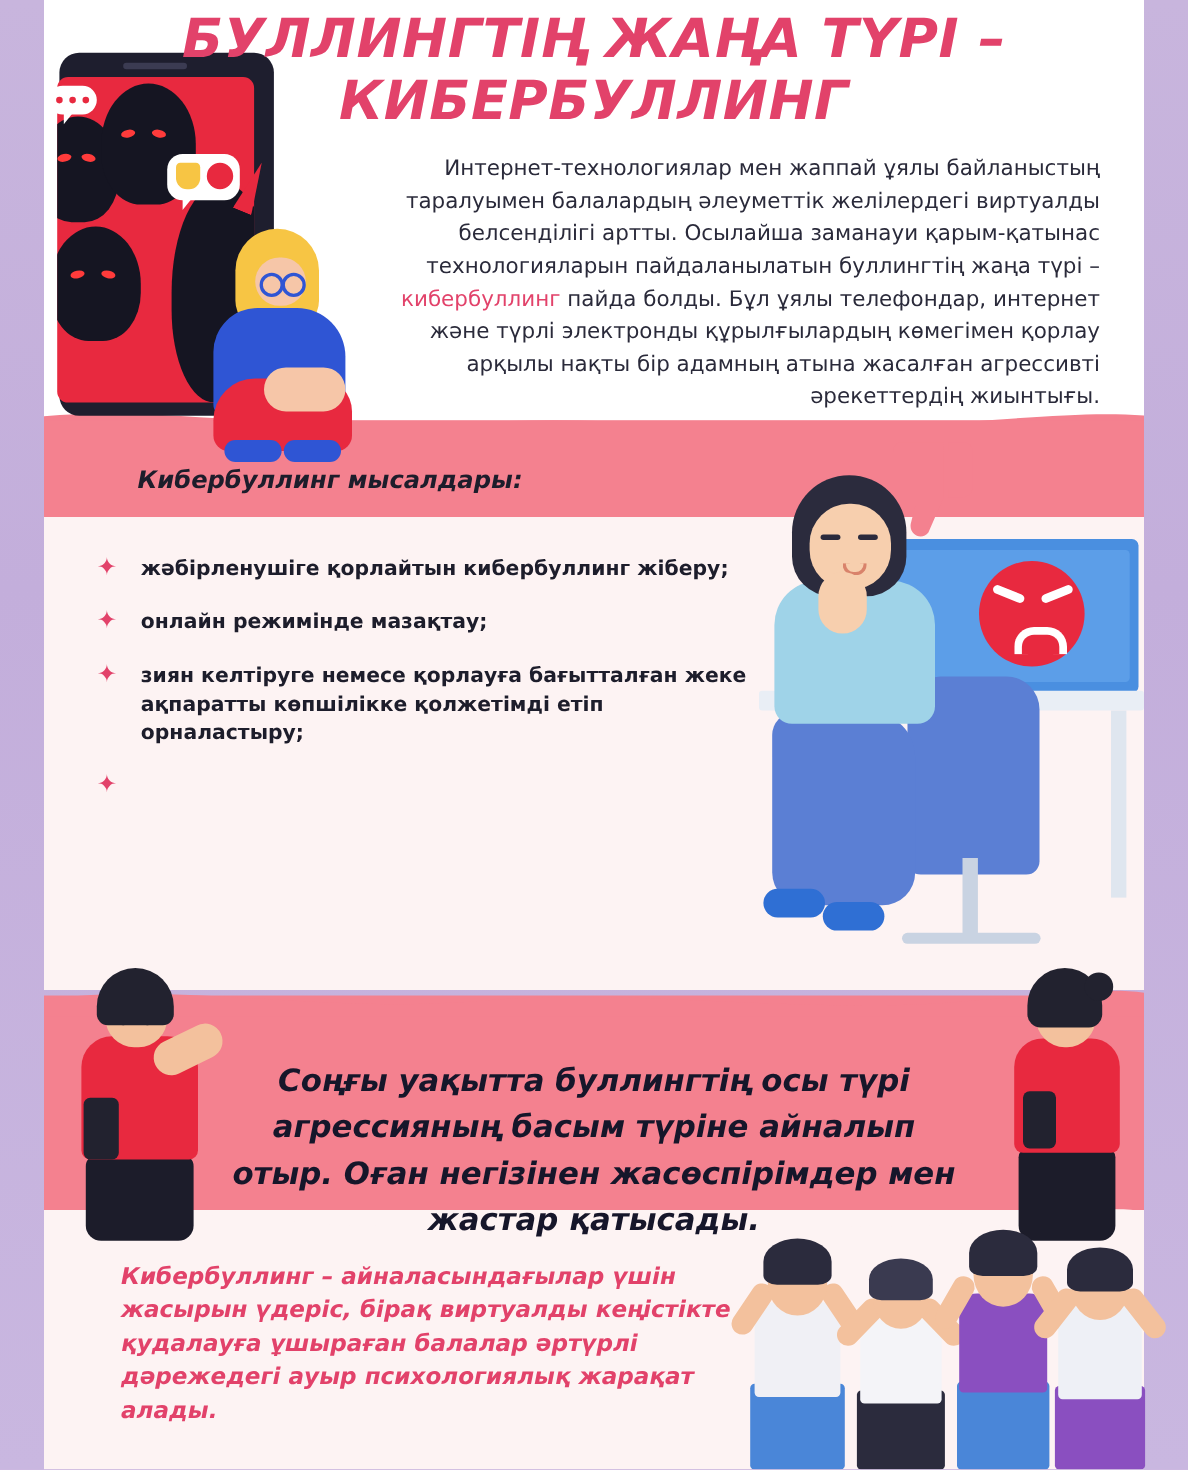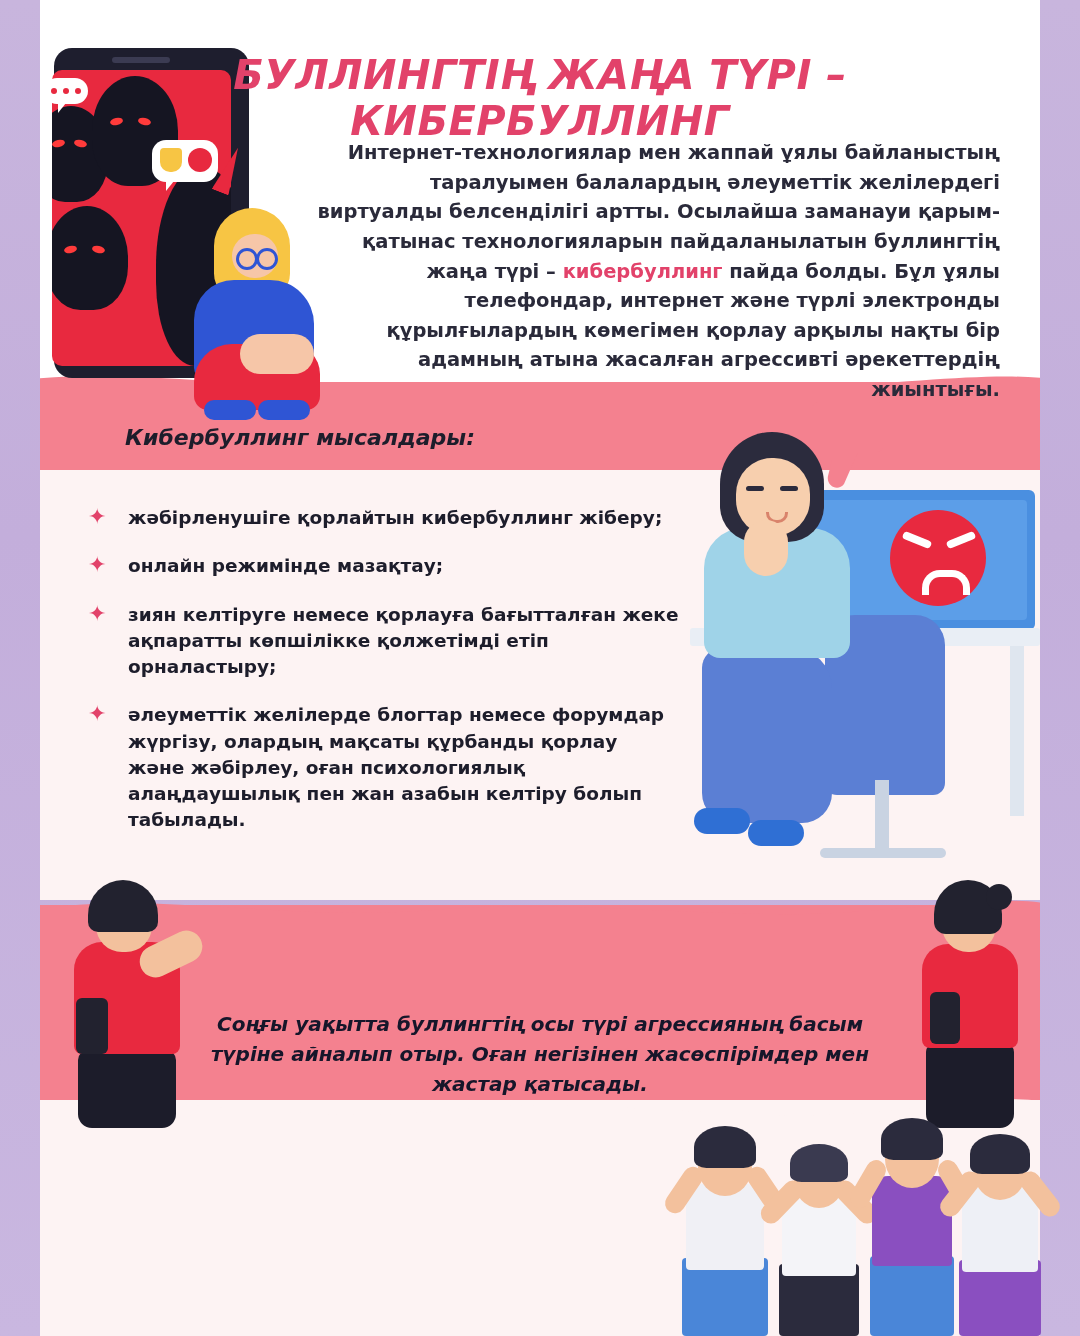--- a/index.html
+++ b/index.html
@@ -32,35 +32,34 @@
   }
   .title {
     position: absolute;
     left: 140px;
     top: 8px;
     width: 800px;
     text-align: center;
     font-family: "DejaVu Sans", sans-serif;
     font-style: italic;
     font-weight: bold;
-    font-size: 40px;
+    font-size: 49px;
     line-height: 1.15;
     letter-spacing: 0.5px;
     color: #e2426a;
-    margin-top: 44px;
   }
   .intro {
     position: absolute;
     left: 310px;
     top: 138px;
     width: 690px;
     text-align: right;
     font-size: 19.5px;
     line-height: 1.52;
-    font-weight: bold;
+    font-weight: normal;
     color: #2a2a3a;
   }
   .intro .hl {
     color: #e2426a;
   }
 
   
   .band-pink {
     position: absolute;
     left: 40px;
@@ -129,26 +128,25 @@
     width: 1000px;
     height: 195px;
     background: #f4818f;
   }
   .mid-text {
     position: absolute;
     left: 200px;
     top: 962px;
     width: 680px;
     text-align: center;
-    font-size: 20px;
+    font-size: 28px;
     line-height: 1.5;
     font-weight: bold;
     font-style: italic;
     color: #16162a;
-    margin-top: 47px;
   }
 
   
   .band-bottom {
     position: absolute;
     left: 40px;
     top: 1100px;
     width: 1000px;
     height: 236px;
     background: #fdf3f3;
@@ -461,21 +459,20 @@
     <div class="bullet">
       <span class="dia">✦</span>
       <span>онлайн режимінде мазақтау;</span>
     </div>
     <div class="bullet">
       <span class="dia">✦</span>
       <span>зиян келтіруге немесе қорлауға бағытталған жеке ақпаратты көпшілікке қолжетімді етіп орналастыру;</span>
     </div>
     <div class="bullet">
       <span class="dia">✦</span>
-      <span>әлеуметтік желілерде блогтар немесе форумдар жүргізу, олардың мақсаты құрбанды қорлау және жәбірлеу, оған психологиялық алаңдаушылық пен жан азабын келтіру болып табылады.</span>
     </div>
   </div>
 
   <div class="illus-desk">
     <svg class="thumb-down" viewBox="0 0 76 92">
       <path d="M50,2 h14 a8,8 0 0 1 8,8 v34 a8,8 0 0 1 -8,8 h-14 z" fill="#f4818f"></path>
       <path d="M6,2 h40 v50 l-14,32 c-6,8 -18,2 -16,-8 l4,-16 h-18 a8,8 0 0 1 -8,-10 l6,-40 a8,8 0 0 1 6,-8 z" fill="#f4818f"></path>
     </svg>
     <div class="monitor"></div>
     <div class="monitor-inner"></div>
@@ -521,20 +518,21 @@
     <div class="g3-body"></div>
     <div class="g3-phone"></div>
     <div class="g3-face">
       <span style="position:absolute;left:12px;top:24px;width:8px;height:8px;background:#22222f;border-radius:50%"></span>
       <span style="position:absolute;left:32px;top:24px;width:8px;height:8px;background:#22222f;border-radius:50%"></span>
     </div>
     <div class="g3-hair"></div>
     <div class="g3-bun"></div>
   </div>
 
+  <div class="bottom-text">Кибербуллинг – айналасындағылар үшін жасырын үдеріс, бірақ виртуалды кеңістікте қудалауға ұшыраған балалар әртүрлі дәрежедегі ауыр психологиялық жарақат алады.</div>
 
   <div class="group">
 
     <div class="kid" style="left:10px; width:110px; height:210px;">
       <div class="skirt" style="bottom:0; width:86px; height:78px; background:#4a86d8;"></div>
       <div class="torso" style="bottom:66px; width:78px; height:86px; background:#f0f0f5;"></div>
       <div class="arm" style="left:4px; bottom:120px; transform:rotate(34deg);"></div>
       <div class="arm" style="right:4px; bottom:120px; transform:rotate(-34deg);"></div>
       <div class="head" style="bottom:140px; width:54px; height:58px;"></div>
       <div class="hair" style="bottom:168px; width:62px; height:42px; background:#2b2b3d;"></div>

